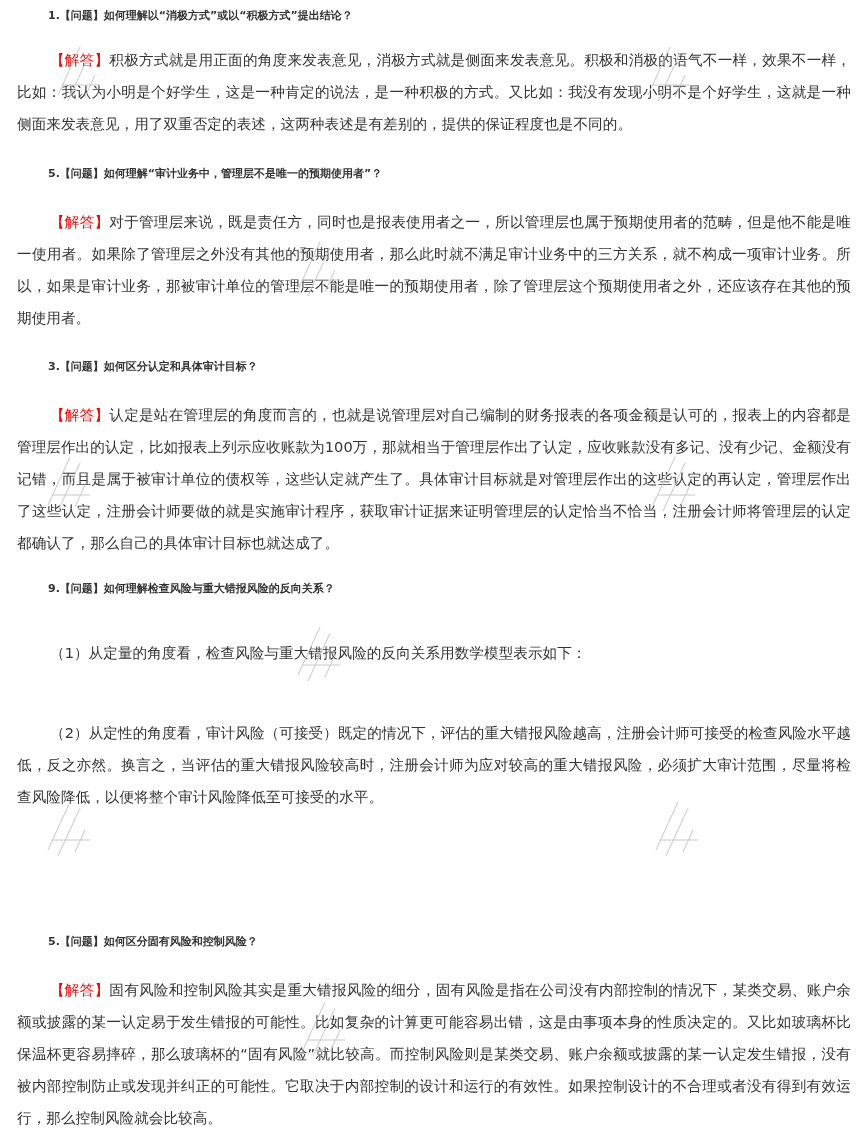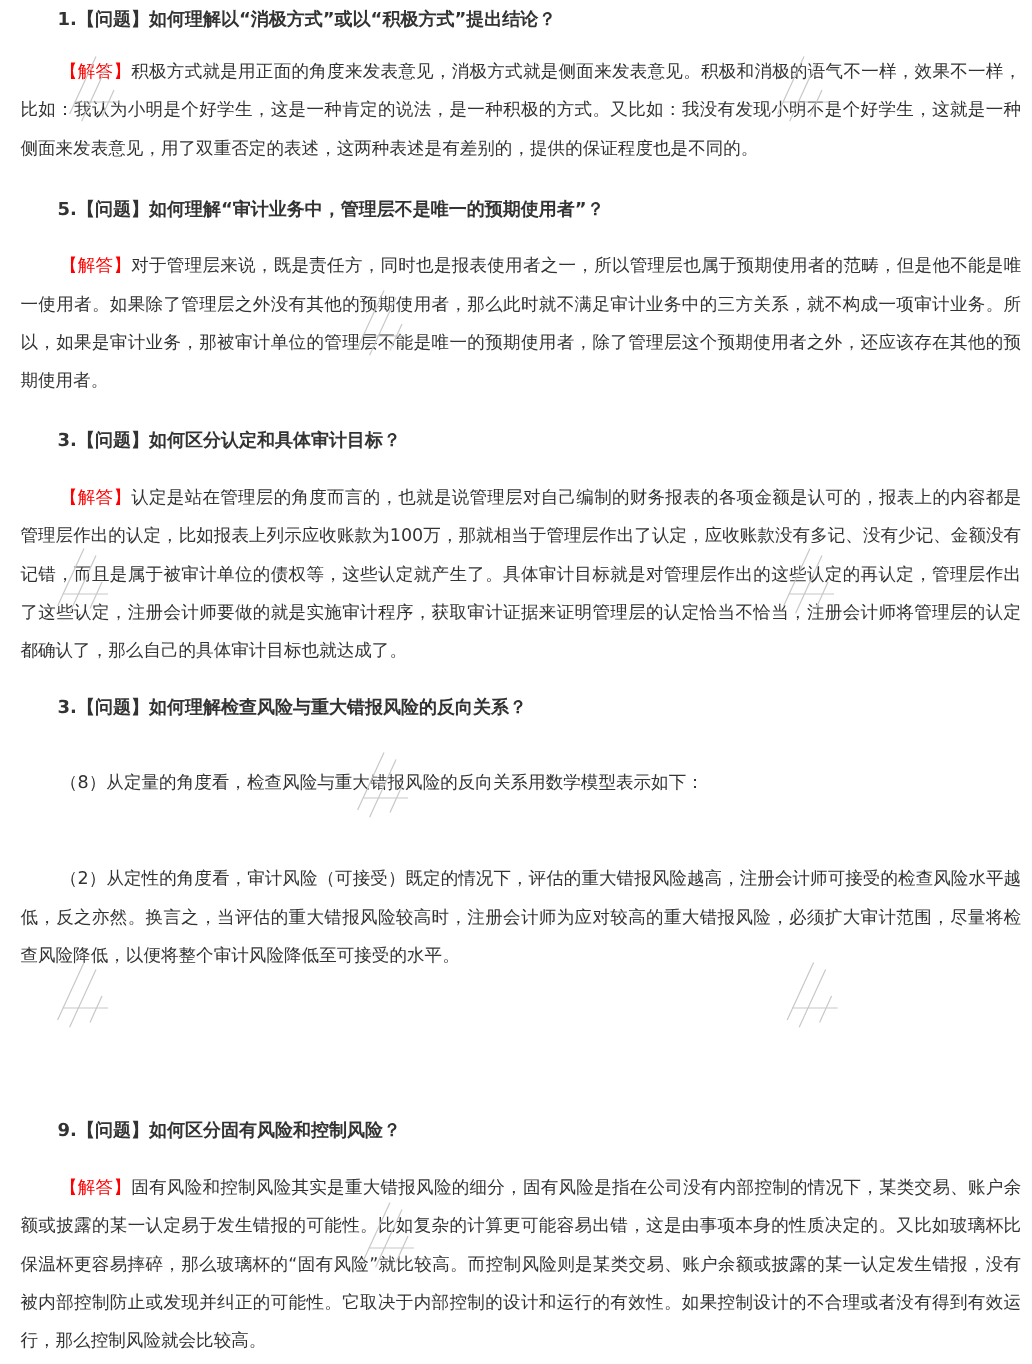--- a/index.html
+++ b/index.html
@@ -3,21 +3,21 @@
 <meta charset="utf-8">
 <style>
   html, body { margin: 0; padding: 0; background: #ffffff; }
   body {
     width: 860px; height: 1137px; overflow: hidden; position: relative;
     font-family: "DejaVu Sans", "Liberation Sans", sans-serif;
     color: #333333; font-size: 15px;
   }
   .doc { position: absolute; left: 17px; top: 0; width: 834px; }
   .q-title {
-    margin: 0; padding-left: 31px; font-weight: bold; font-size: 15px;
+    margin: 0; padding-left: 31px; font-weight: bold; font-size: 11px;
     color: #333333; height: 32px; line-height: 32px;
   }
   .para {
     margin: 0; line-height: 32px; text-align: justify; font-size: 14.6px;
     letter-spacing: 0.05px;
   }
   .indent { text-indent: 33px; }
   .block-indent { padding-left: 33px; }
   .tag { color: #ff0000; }
   .wm { position: absolute; pointer-events: none; }
@@ -40,32 +40,32 @@
     <p class="para indent"><span class="tag">【解答】</span><span>对于管理层来说，既是责任方，同时也是报表使用者之一，所以管理层也属于预期使用者的范畴，但是他不能是唯一使用者。如果除了管理层之外没有其他的预期使用者，那么此时就不满足审计业务中的三方关系，就不构成一项审计业务。所以，如果是审计业务，那被审计单位的管理层不能是唯一的预期使用者，除了管理层这个预期使用者之外，还应该存在其他的预期使用者。</span></p>
   </div>
 
   <div style="position:absolute; top:351px; left:0; width:834px;">
     <h3 class="q-title">3.【问题】如何区分认定和具体审计目标？</h3>
     <div style="height:16px"></div>
     <p class="para indent"><span class="tag">【解答】</span><span>认定是站在管理层的角度而言的，也就是说管理层对自己编制的财务报表的各项金额是认可的，报表上的内容都是管理层作出的认定，比如报表上列示应收账款为100万，那就相当于管理层作出了认定，应收账款没有多记、没有少记、金额没有记错，而且是属于被审计单位的债权等，这些认定就产生了。具体审计目标就是对管理层作出的这些认定的再认定，管理层作出了这些认定，注册会计师要做的就是实施审计程序，获取审计证据来证明管理层的认定恰当不恰当，注册会计师将管理层的认定都确认了，那么自己的具体审计目标也就达成了。</span></p>
   </div>
 
   <div style="position:absolute; top:573px; left:0; width:834px;">
-    <h3 class="q-title">3.【问题】如何理解检查风险与重大错报风险的反向关系？</h3>
+    <h3 class="q-title">9.【问题】如何理解检查风险与重大错报风险的反向关系？</h3>
     <div style="height:16px"></div>
     <div style="height:16px"></div>
-    <p class="para block-indent">（8）从定量的角度看，检查风险与重大错报风险的反向关系用数学模型表示如下：</p>
+    <p class="para block-indent">（1）从定量的角度看，检查风险与重大错报风险的反向关系用数学模型表示如下：</p>
     <div style="height:16px"></div>
     <div style="height:16px"></div>
     <div style="height:16px"></div>
     <p class="para indent">（2）从定性的角度看，审计风险（可接受）既定的情况下，评估的重大错报风险越高，注册会计师可接受的检查风险水平越低，反之亦然。换言之，当评估的重大错报风险较高时，注册会计师为应对较高的重大错报风险，必须扩大审计范围，尽量将检查风险降低，以便将整个审计风险降低至可接受的水平。</p>
   </div>
 
   <div style="position:absolute; top:926px; left:0; width:834px;">
-    <h3 class="q-title">9.【问题】如何区分固有风险和控制风险？</h3>
+    <h3 class="q-title">5.【问题】如何区分固有风险和控制风险？</h3>
     <div style="height:16px"></div>
     <p class="para indent"><span class="tag">【解答】</span><span>固有风险和控制风险其实是重大错报风险的细分，固有风险是指在公司没有内部控制的情况下，某类交易、账户余额或披露的某一认定易于发生错报的可能性。比如复杂的计算更可能容易出错，这是由事项本身的性质决定的。又比如玻璃杯比保温杯更容易摔碎，那么玻璃杯的“固有风险”就比较高。而控制风险则是某类交易、账户余额或披露的某一认定发生错报，没有被内部控制防止或发现并纠正的可能性。它取决于内部控制的设计和运行的有效性。如果控制设计的不合理或者没有得到有效运行，那么控制风险就会比较高。</span></p>
   </div>
 </div>
 
 <svg class="wm" style="left:50px;top:45px" width="60" height="60" viewBox="0 0 60 60">
     <path d="M30 2 L8 50 M40 8 L18 56 M12 40 L50 40 M45 30 L35 52"></path>
   </svg>
 <svg class="wm" style="left:640px;top:45px" width="60" height="60" viewBox="0 0 60 60">
     <path d="M30 2 L8 50 M40 8 L18 56 M12 40 L50 40 M45 30 L35 52"></path>

